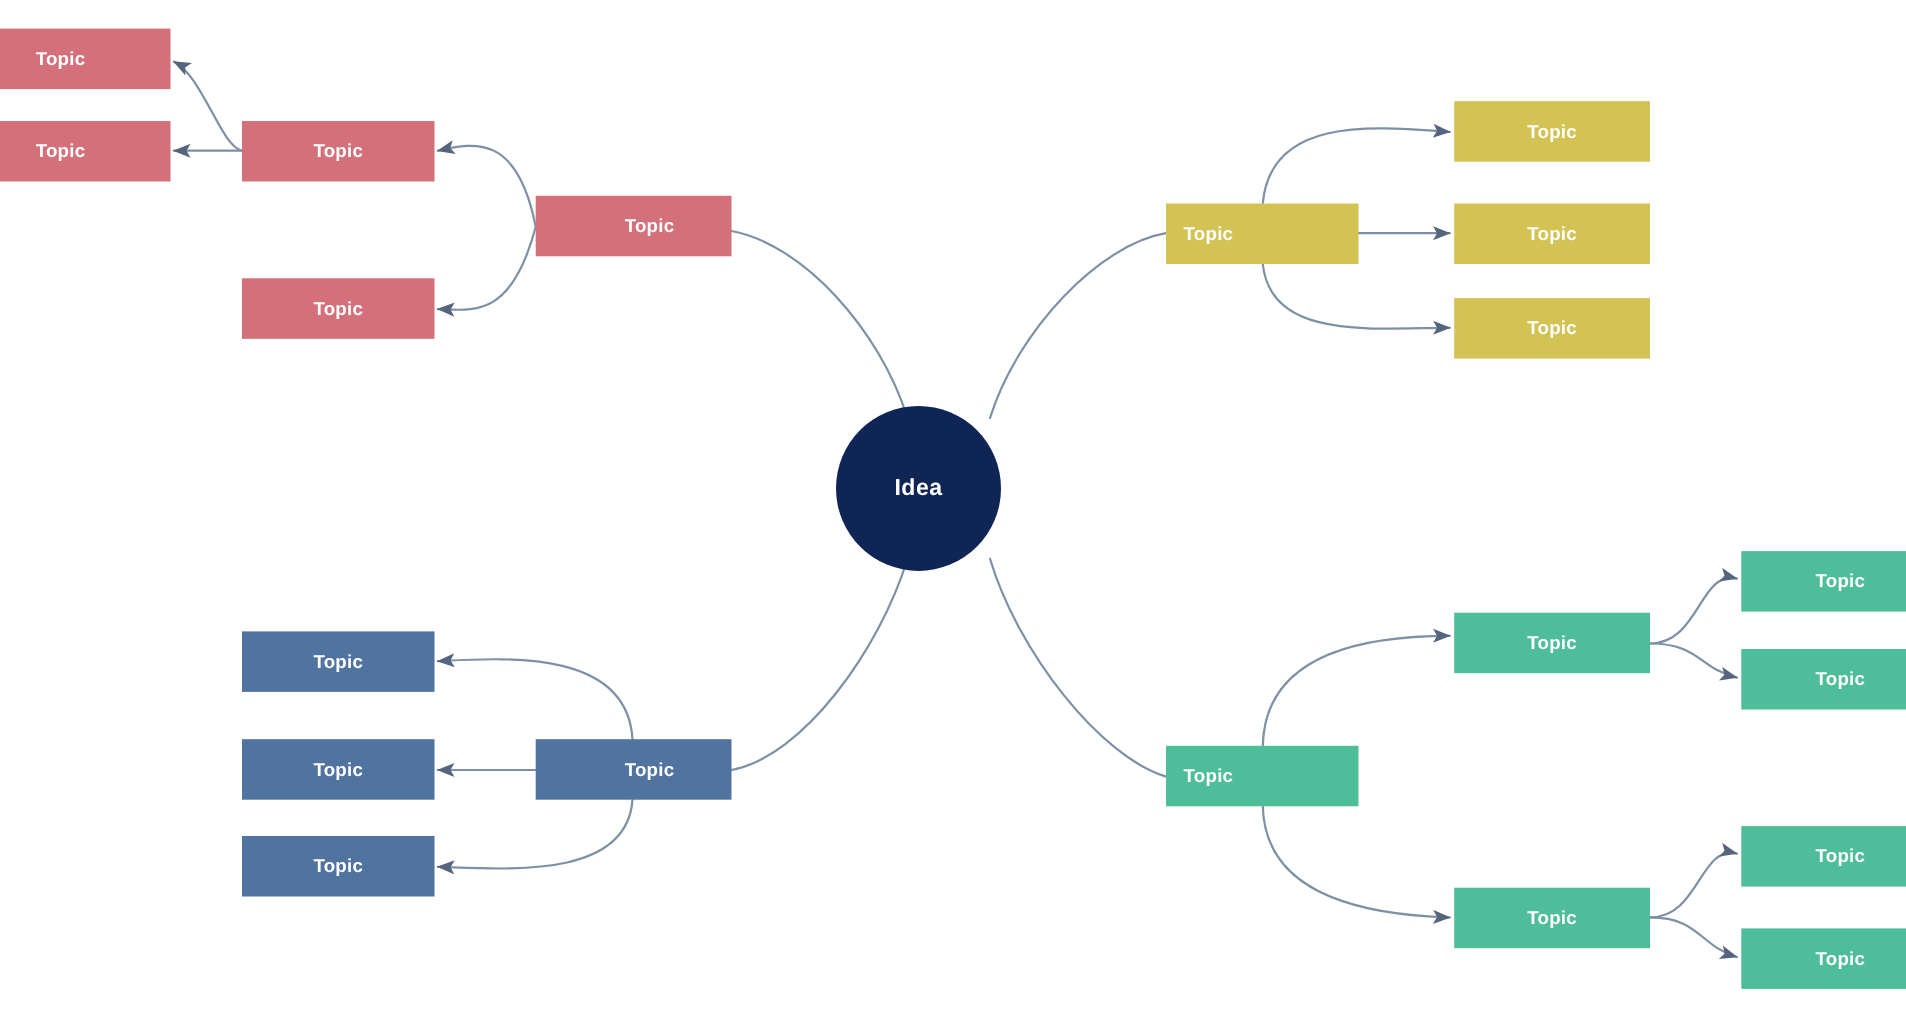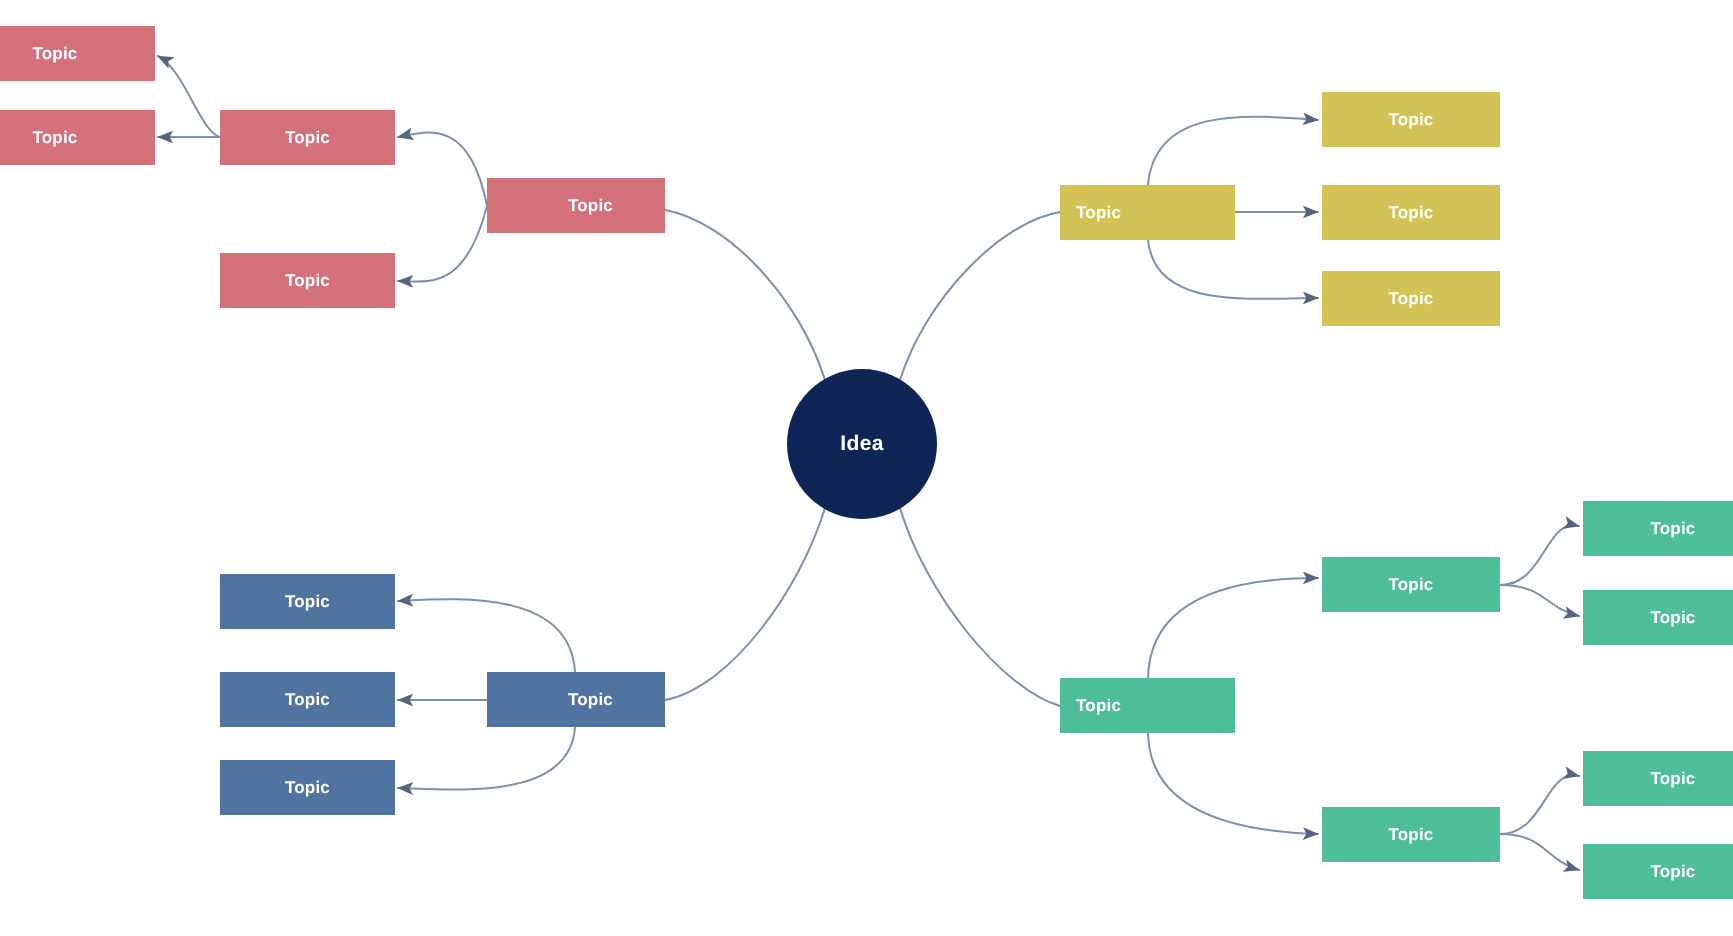--- a/index.html
+++ b/index.html
@@ -82,21 +82,21 @@
         <path d="M 1148,678 C 1150,590 1250,578 1318,578" marker-end="url(#arrow)"></path>
         <path d="M 1148,733 C 1150,818 1250,832 1318,834" marker-end="url(#arrow)"></path>
         <path d="M 1500,585 C 1545,585 1545,518 1579,526" marker-end="url(#arrow)"></path>
         <path d="M 1500,585 C 1545,585 1545,608 1579,616" marker-end="url(#arrow)"></path>
         <path d="M 1500,834 C 1545,834 1545,768 1579,776" marker-end="url(#arrow)"></path>
         <path d="M 1500,834 C 1545,834 1545,860 1579,870" marker-end="url(#arrow)"></path>
       </g>
   </svg>
 
   <div id="node-layer">
-      <div class="node node-root" style="left: 787px; top: 369px; width: 150px; height: 150px; background: rgb(14, 37, 85);">
+      <div class="node node-root" style="left: 760px; top: 369px; width: 150px; height: 150px; background: rgb(14, 37, 85);">
         <span>Idea</span>
       </div>
       <div class="node node-box align-right" style="left: 487px; top: 178px; width: 178px; height: 55px; background: rgb(212, 112, 122); color: rgb(255, 255, 255);">
         <span>Topic</span>
       </div>
       <div class="node node-box" style="left: 220px; top: 110px; width: 175px; height: 55px; background: rgb(212, 112, 122); color: rgb(255, 255, 255);">
         <span>Topic</span>
       </div>
       <div class="node node-box" style="left: -45px; top: 26px; width: 200px; height: 55px; background: rgb(212, 112, 122); color: rgb(255, 255, 255);">
         <span>Topic</span>

